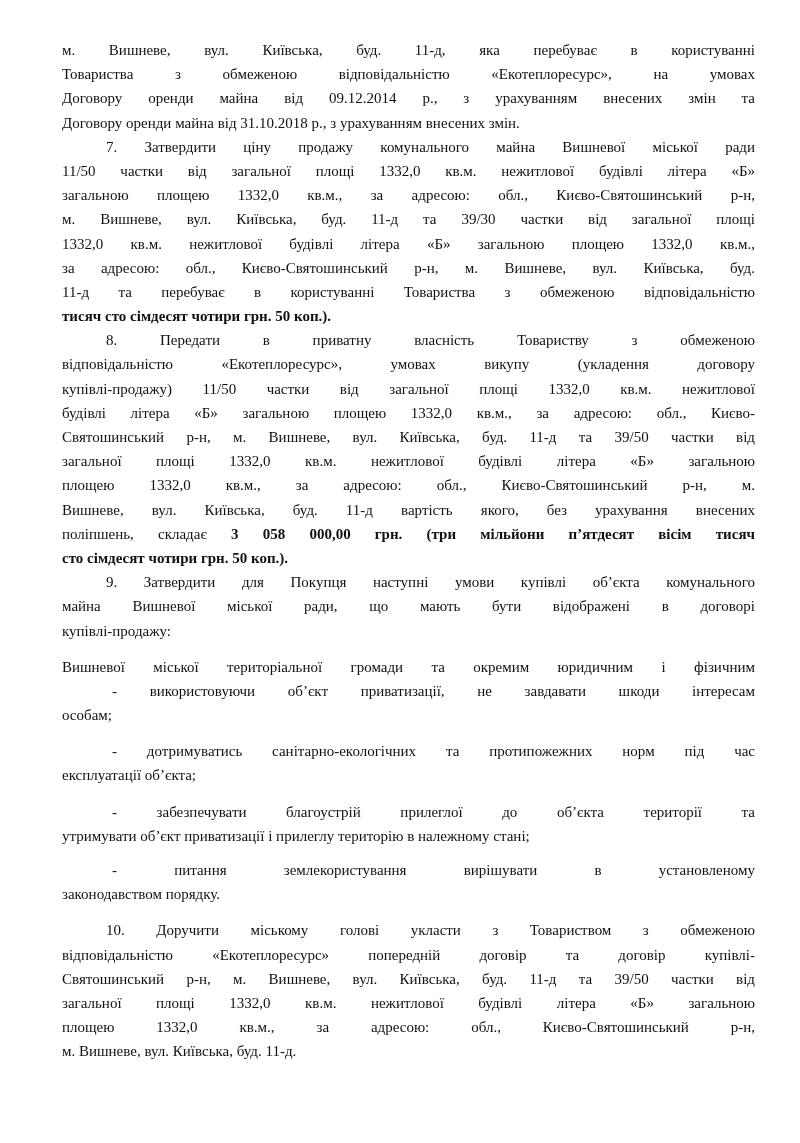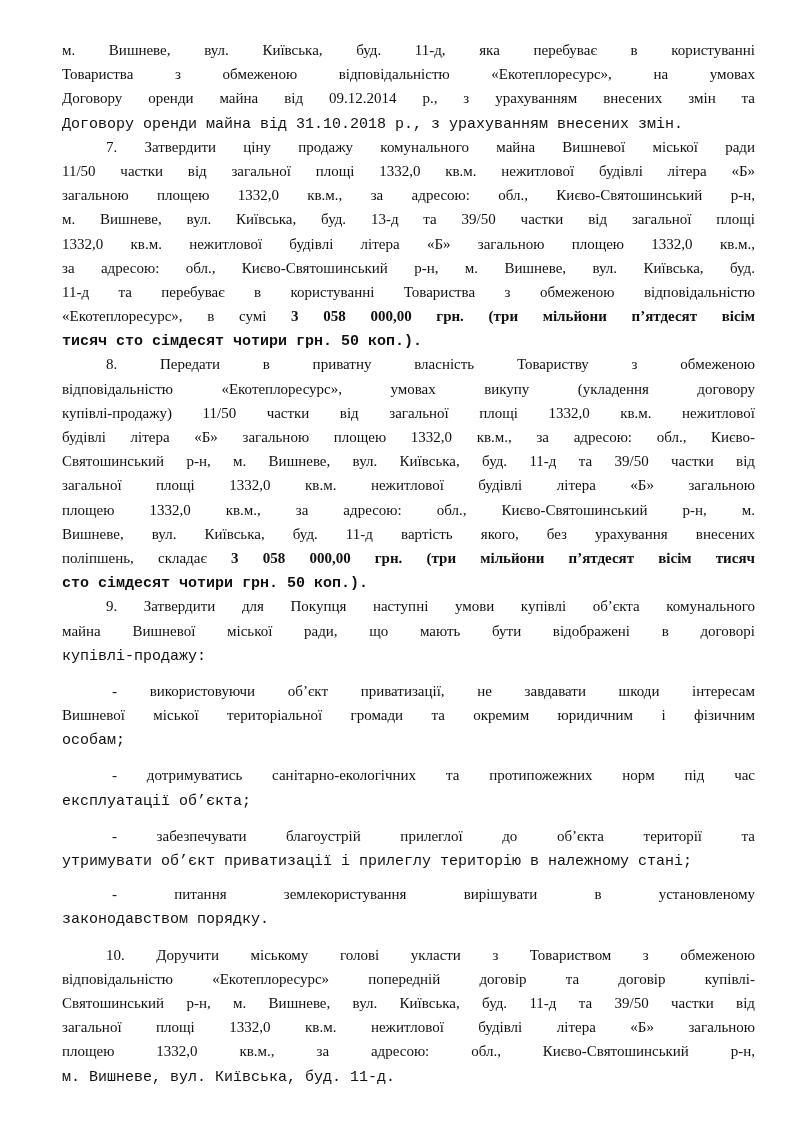--- a/index.html
+++ b/index.html
@@ -7,46 +7,45 @@
   .page {
     position:absolute; left:62px; top:38px; width:693px;
     font-family:"Liberation Serif", serif; font-size:15px; color:#111;
     line-height:24.2px;
   }
   .ln { display:block; text-align:justify; text-align-last:justify; white-space:nowrap; height:24.2px; overflow:visible; }
   .ln.last { text-align-last:left; }
   .ln.ind { padding-left:44px; }
   .ln.ind2 { padding-left:50px; }
   .inner { display:inline-block; width:100%; white-space:normal; text-align:justify; text-align-last:justify; }
-  .ln.last .inner { text-align-last:left;font-family:Liberation Mono, monospace; }
+  .ln.last .inner { text-align-last:left; }
   b { font-weight:bold; }
   .gap { height:10px; }
   .gap2 { height:12px; }
 </style>
 </head>
 <body>
 
 <div class="page">
 
   <div>
     <span class="ln"><span class="inner">м. Вишневе, вул. Київська, буд. 11-д, яка  перебуває в користуванні</span></span>
     <span class="ln"><span class="inner">Товариства з обмеженою відповідальністю «Екотеплоресурс», на умовах</span></span>
     <span class="ln"><span class="inner">Договору оренди майна від 09.12.2014 р., з урахуванням внесених змін та</span></span>
     <span class="ln last"><span class="inner">Договору оренди майна від 31.10.2018 р., з урахуванням внесених змін.</span></span>
   </div>
 
   <div>
     <span class="ln ind"><span class="inner">7. Затвердити ціну продажу комунального майна Вишневої міської ради</span></span>
     <span class="ln"><span class="inner">11/50 частки від загальної площі 1332,0 кв.м. нежитлової будівлі  літера «Б»</span></span>
     <span class="ln"><span class="inner">загальною площею 1332,0 кв.м., за адресою: обл., Києво-Святошинський р-н,</span></span>
-    <span class="ln"><span class="inner">м. Вишневе, вул. Київська, буд. 13-д та 39/50 частки від загальної площі</span></span>
+    <span class="ln"><span class="inner">м. Вишневе, вул. Київська, буд. 11-д та 39/30 частки від загальної площі</span></span>
     <span class="ln"><span class="inner">1332,0 кв.м. нежитлової будівлі  літера «Б» загальною площею 1332,0 кв.м.,</span></span>
     <span class="ln"><span class="inner">за адресою: обл., Києво-Святошинський р-н, м. Вишневе, вул. Київська, буд.</span></span>
     <span class="ln"><span class="inner">11-д та  перебуває в користуванні Товариства з обмеженою відповідальністю</span></span>
-    <span class="ln"><span class="inner"><span>«Екотеплоресурс», в сумі </span><b>3 058 000,00 грн.  (три мільйони п’ятдесят вісім</b></span></span>
     <span class="ln last"><span class="inner"><b>тисяч сто сімдесят чотири грн. 50 коп.).</b></span></span>
   </div>
 
   <div>
     <span class="ln ind"><span class="inner">8. Передати в приватну власність Товариству з обмеженою</span></span>
     <span class="ln"><span class="inner">відповідальністю «Екотеплоресурс», умовах викупу (укладення договору</span></span>
     <span class="ln"><span class="inner">купівлі-продажу) 11/50 частки від загальної площі 1332,0 кв.м. нежитлової</span></span>
     <span class="ln"><span class="inner">будівлі  літера «Б» загальною площею 1332,0 кв.м., за адресою: обл., Києво-</span></span>
     <span class="ln"><span class="inner">Святошинський р-н, м. Вишневе, вул. Київська, буд. 11-д та 39/50 частки від</span></span>
     <span class="ln"><span class="inner">загальної площі 1332,0 кв.м. нежитлової будівлі  літера «Б» загальною</span></span>
@@ -57,22 +56,22 @@
   </div>
 
   <div>
     <span class="ln ind"><span class="inner">9. Затвердити для Покупця наступні умови купівлі об’єкта комунального</span></span>
     <span class="ln"><span class="inner">майна  Вишневої міської ради, що мають бути відображені в договорі</span></span>
     <span class="ln last"><span class="inner">купівлі-продажу:</span></span>
   </div>
 
   <div class="gap2"></div>
   <div>
+    <span class="ln"><span class="inner">Вишневої міської територіальної громади та окремим юридичним і фізичним</span></span>
     <span class="ln ind2"><span class="inner">- використовуючи об’єкт приватизації, не  завдавати  шкоди інтересам</span></span>
-    <span class="ln"><span class="inner">Вишневої міської територіальної громади та окремим юридичним і фізичним</span></span>
     <span class="ln last"><span class="inner">особам;</span></span>
   </div>
 
   <div class="gap2"></div>
   <div>
     <span class="ln ind2"><span class="inner">- дотримуватись санітарно-екологічних та протипожежних норм під час</span></span>
     <span class="ln last"><span class="inner">експлуатації об’єкта;</span></span>
   </div>
 
   <div class="gap2"></div>

